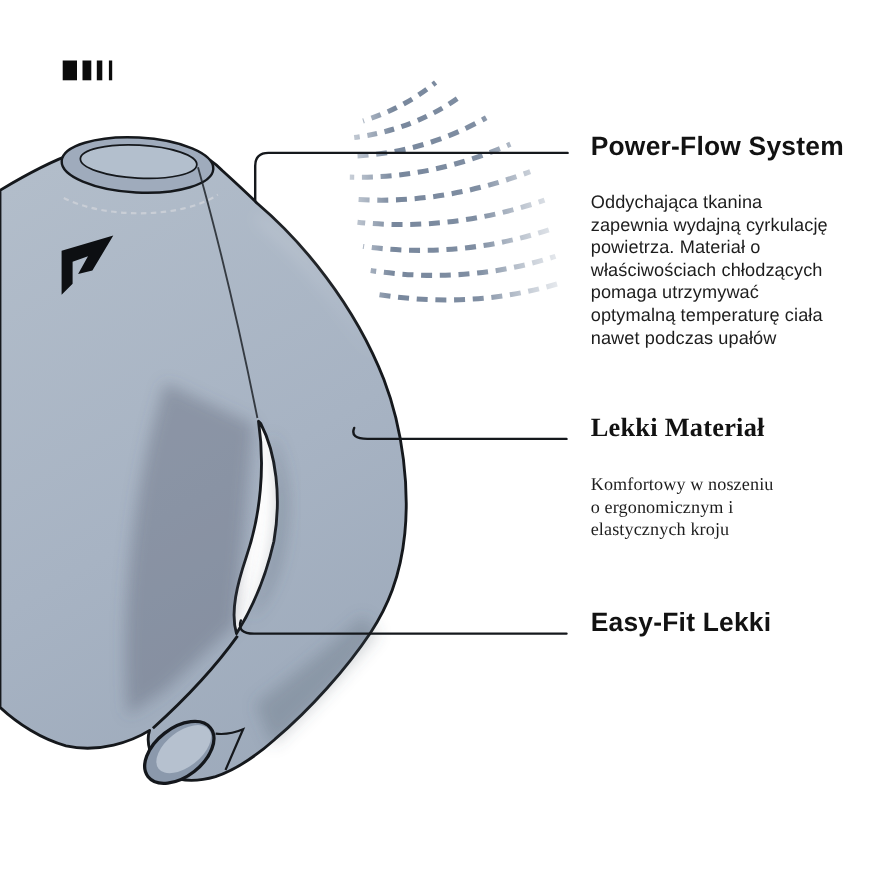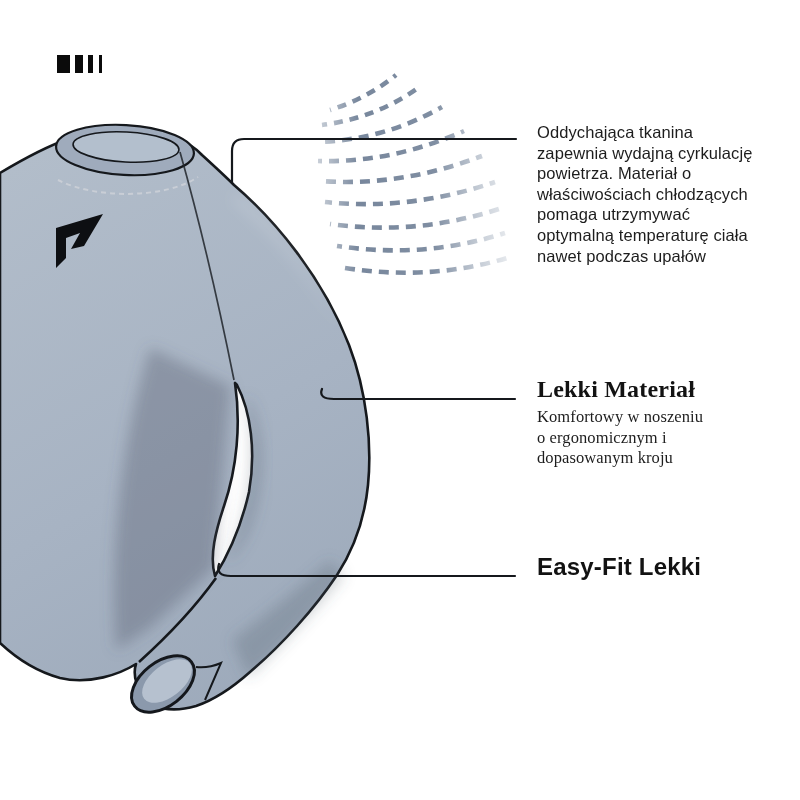--- a/index.html
+++ b/index.html
@@ -12,21 +12,21 @@
   .bar-1{width:13px;margin-right:5px;}
   .bar-2{width:8px;margin-right:5px;}
   .bar-3{width:5px;margin-right:6px;}
   .bar-4{width:3px;}
   .illustration{position:absolute;left:0;top:0;width:800px;height:800px;}
   .feature{position:absolute;left:537px;width:258px;}
   .feature-title{
     font-size:24px;font-weight:700;color:#121212;line-height:29px;letter-spacing:0.2px;
   }
   .feature-body{
-    margin-top:3px;font-size:16.5px;line-height:20.6px;color:#1d1d1d;
+    margin-top:26px;font-size:16.5px;line-height:20.6px;color:#1d1d1d;
     white-space:pre-line;letter-spacing:0.1px;
   }
   .feature-1{top:119px;}
   .feature-2{top:375px;font-family:Liberation Serif, serif;}
   .feature-3{top:552px;}
 </style>
 </head>
 <body>
 
 <div>
@@ -119,33 +119,34 @@
     </g>
 
     <g fill="none" stroke="#15181c" stroke-width="2.2" stroke-linecap="round">
       <path d="M 232,183 L 232,151 Q 232,139 244,139 L 516,139"></path>
       <path d="M 322,389 Q 318,399 334,399 L 515,399"></path>
       <path d="M 219,564 Q 215,576 231,576 L 515,576"></path>
     </g>
   </svg>
 
   <div class="feature feature-1">
+    <div class="feature-title">Power-Flow System</div>
     <div class="feature-body">Oddychająca tkanina
 zapewnia wydajną cyrkulację
 powietrza. Materiał o
 właściwościach chłodzących
 pomaga utrzymywać
 optymalną temperaturę ciała
 nawet podczas upałów</div>
   </div>
 
   <div class="feature feature-2">
     <div class="feature-title">Lekki Materiał</div>
     <div class="feature-body">Komfortowy w noszeniu
 o ergonomicznym i
-dopasowanym kroju</div>
+elastycznych kroju</div>
   </div>
 
   <div class="feature feature-3">
     <div class="feature-title">Easy-Fit Lekki</div>
   </div>
 
 </div>
 
 </body></html>

